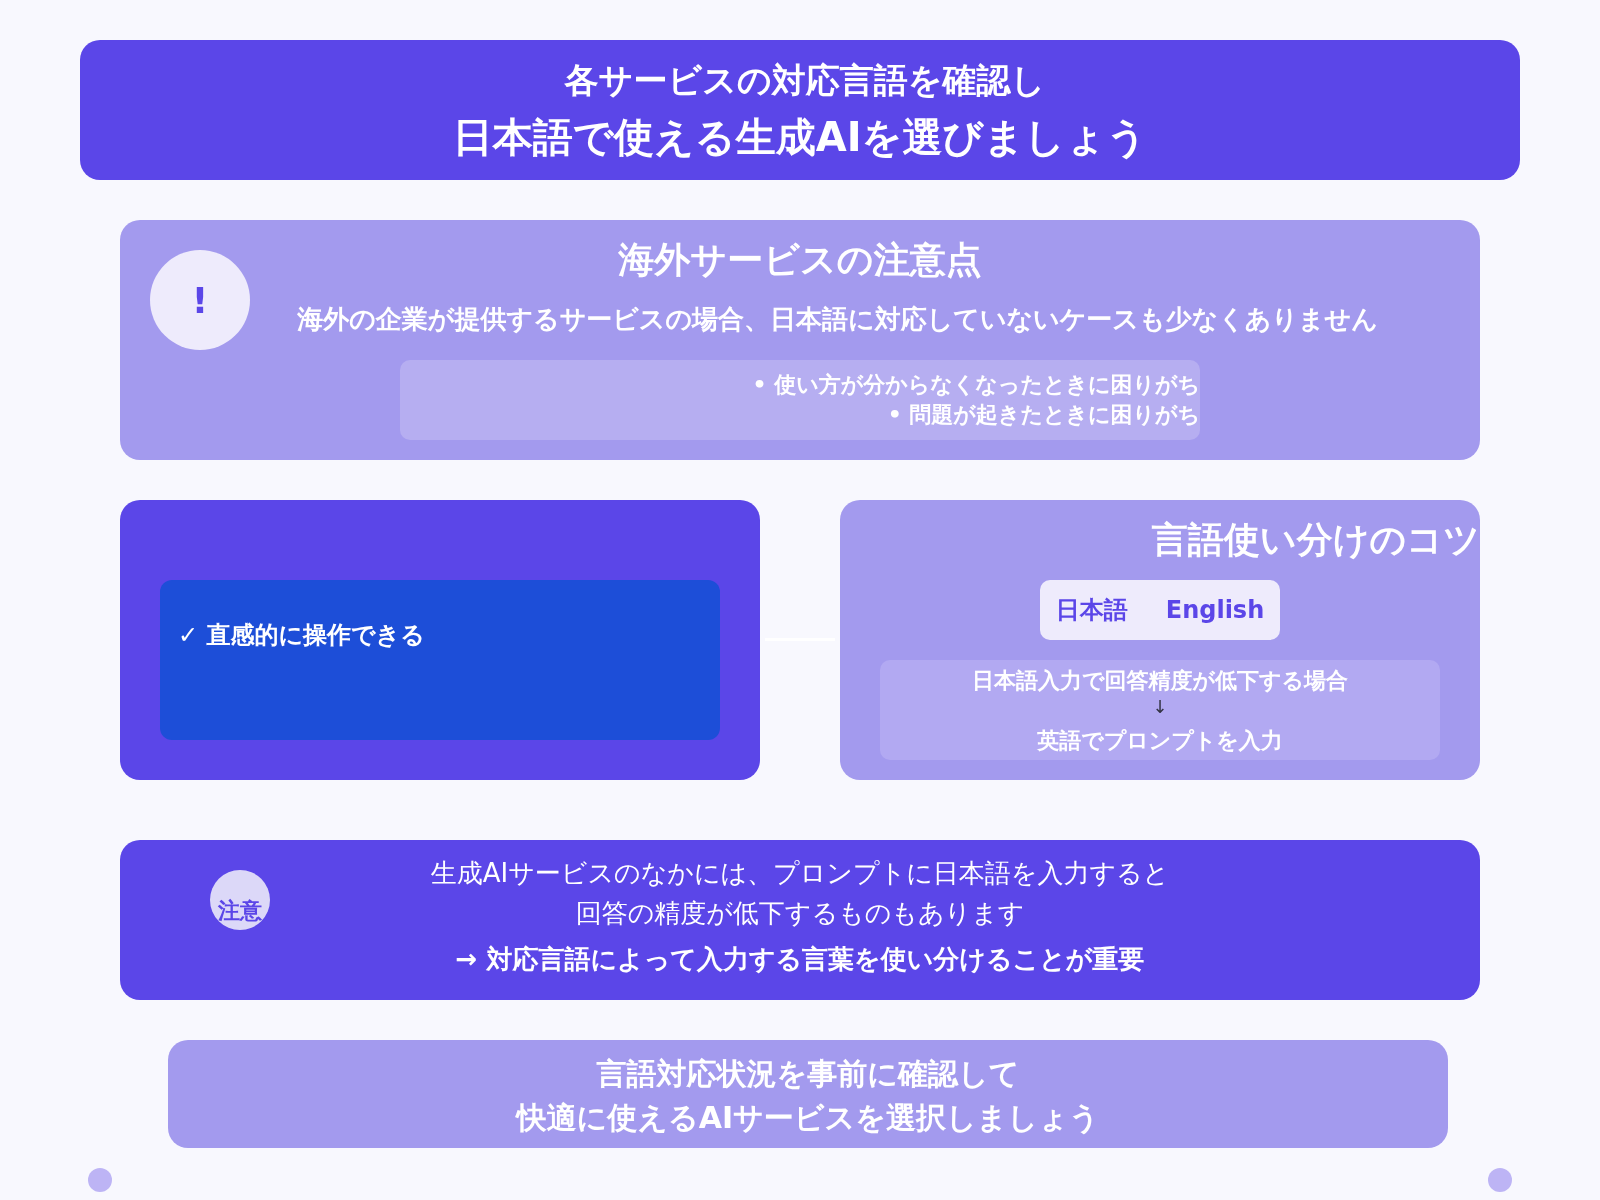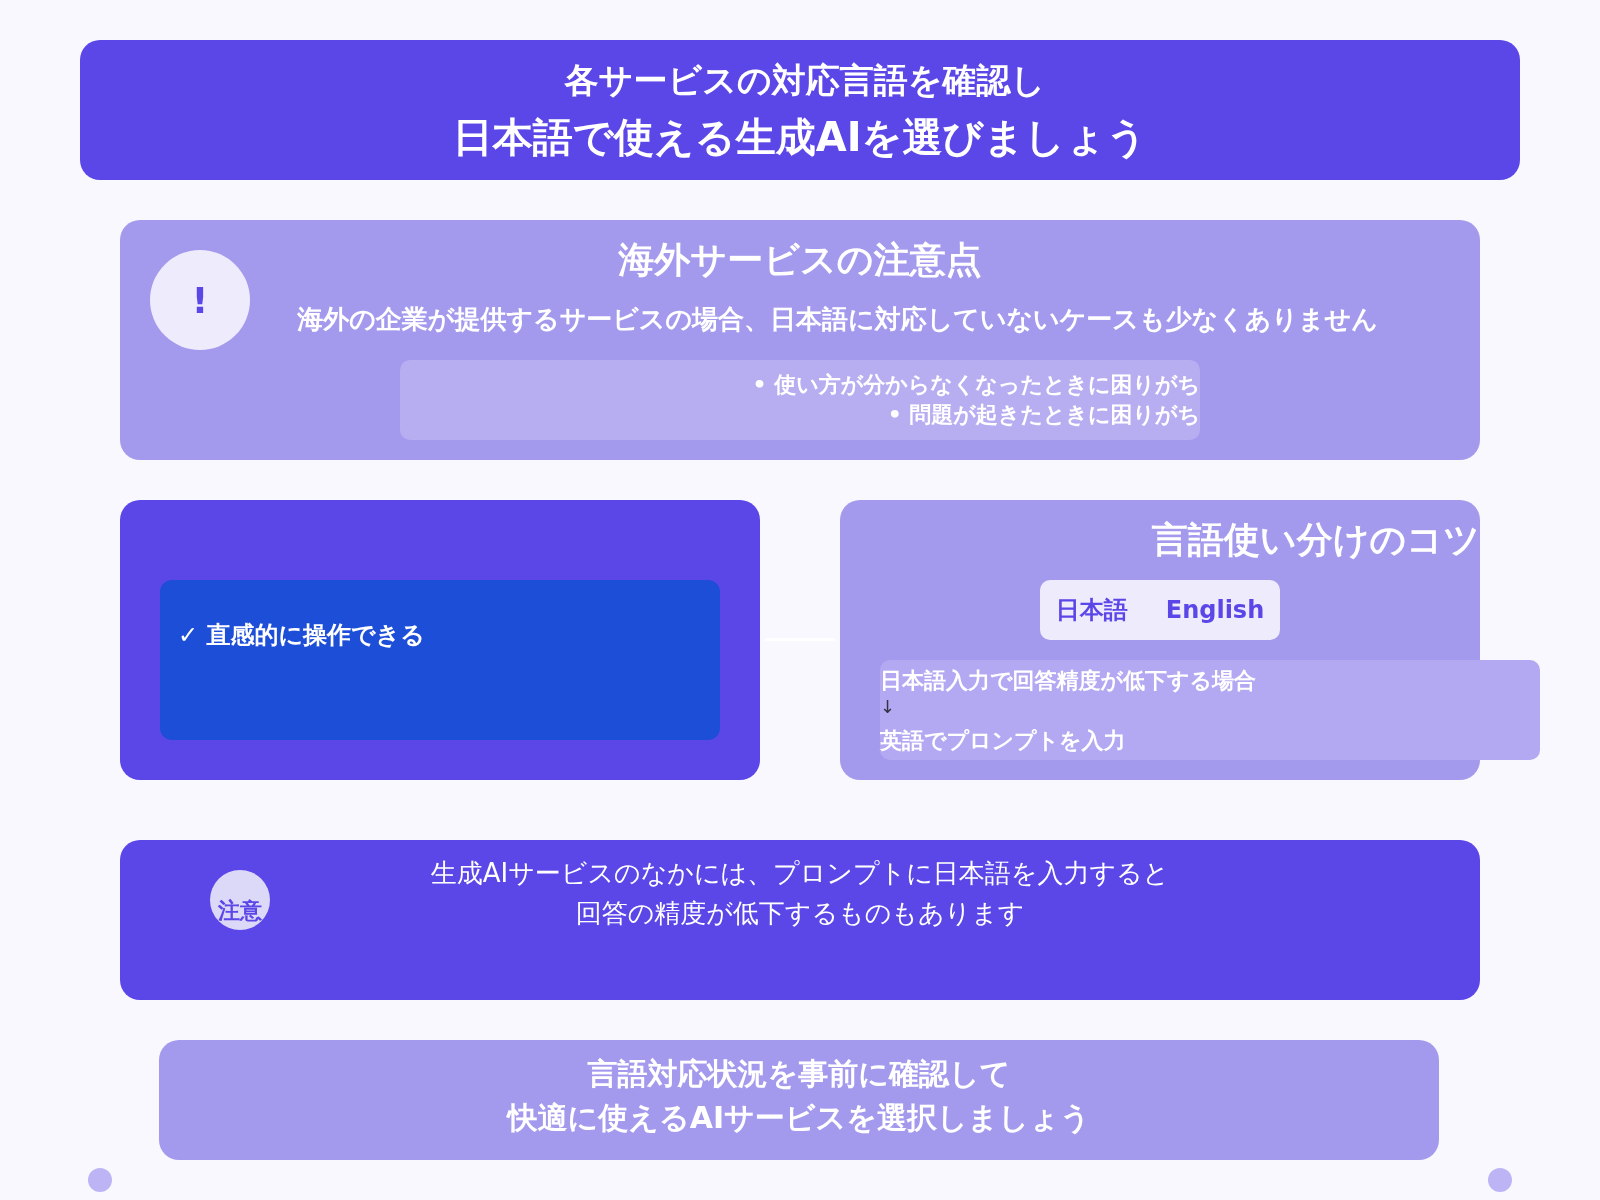--- a/index.html
+++ b/index.html
@@ -50,41 +50,41 @@
 
   
   #tips { left: 840px; top: 500px; width: 640px; height: 280px; }
   #tips .title { position: absolute; left: 0; right: 0; top: 16px; text-align: right; font-size: 36px; font-weight: bold; }
   #tips .langs {
     position: absolute; left: 200px; top: 80px; width: 240px; height: 60px; border-radius: 10px;
     background: #eeebfc; color: #5b46e8; font-size: 24px; font-weight: bold;
     display: flex; align-items: center; justify-content: center; gap: 38px;
   }
   #tips .flow {
-    position: absolute; left: 40px; top: 160px; width: 660px; height: 100px; border-radius: 10px;
-    background: #b2a9f2; font-size: 22px; font-weight: bold; padding-left: 16px;
+    position: absolute; left: 40px; top: 160px; width: 560px; height: 100px; border-radius: 10px;
+    background: #b2a9f2; text-align: center; font-size: 22px; font-weight: bold; padding-left: 16px;
   }
   #tips .flow .f1 { position: absolute; left: 0; right: 0; top: 6px; }
   #tips .flow .arrow { position: absolute; left: 0; right: 0; top: 36px; color: #333344; font-size: 18px; font-weight: normal; }
   #tips .flow .f2 { position: absolute; left: 0; right: 0; top: 66px; }
 
   
   #notice { left: 120px; top: 840px; width: 1360px; height: 160px; }
   #notice .badge {
     position: absolute; left: 90px; top: 30px; width: 60px; height: 60px; border-radius: 50%;
     background: #dcd8f8; color: #5b46e8; font-size: 22px; font-weight: bold;
     display: flex; align-items: flex-end; justify-content: center; line-height: 1;
   }
   #notice .badge span { margin-bottom: 8px; }
   #notice .l1 { position: absolute; left: 0; right: 0; top: 16px; text-align: center; font-size: 26px; }
   #notice .l2 { position: absolute; left: 0; right: 0; top: 56px; text-align: center; font-size: 26px; }
   #notice .l3 { position: absolute; left: 0; right: 0; top: 102px; text-align: center; font-size: 26px; font-weight: bold; }
 
   
-  #footer { left: 159px; top: 1040px; width: 1280px; height: 120px; text-align: center; font-size: 30px; font-weight: bold; }
+  #footer { left: 168px; top: 1040px; width: 1280px; height: 108px; text-align: center; font-size: 30px; font-weight: bold; }
   #footer .l1 { position: absolute; left: 0; right: 0; top: 14px; }
   #footer .l2 { position: absolute; left: 0; right: 0; top: 58px; }
 
   .dot { position: absolute; width: 24px; height: 24px; border-radius: 50%; background: #bdb4f5; }
 </style>
 </head>
 <body>
 
 <div id="header" class="box dark">
   <div class="l1">各サービスの対応言語を確認し</div>
@@ -122,20 +122,21 @@
     <div class="f2">英語でプロンプトを入力</div>
   </div>
 </div>
 
 <div id="notice" class="box dark">
   <div class="badge">
       <span>注意</span>
     </div>
   <div class="l1">生成AIサービスのなかには、プロンプトに日本語を入力すると</div>
   <div class="l2">回答の精度が低下するものもあります</div>
+  <div class="l3">→ 対応言語によって入力する言葉を使い分けることが重要</div>
 </div>
 
 <div id="footer" class="box light">
   <div class="l1">言語対応状況を事前に確認して</div>
   <div class="l2">快適に使えるAIサービスを選択しましょう</div>
 </div>
 
 <div class="dot" style="left:88px; top:1168px;"></div>
 <div class="dot" style="left:1488px; top:1168px;"></div>
 

